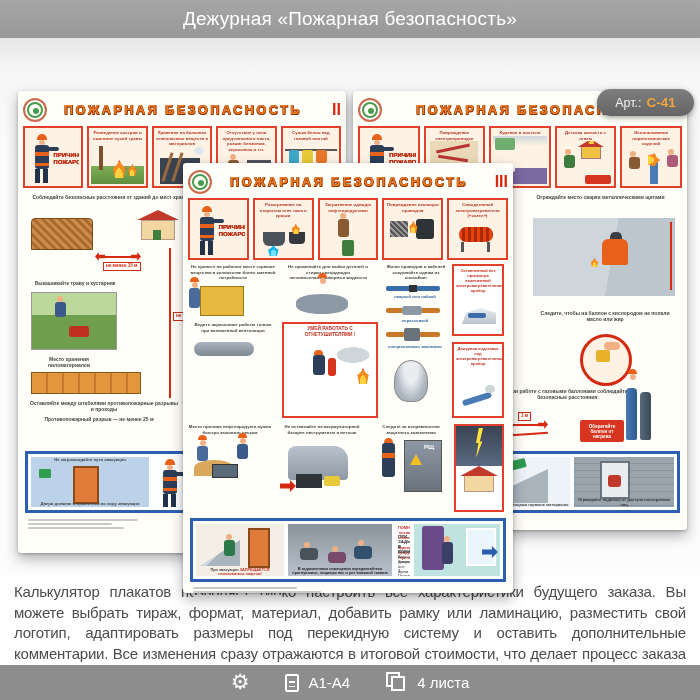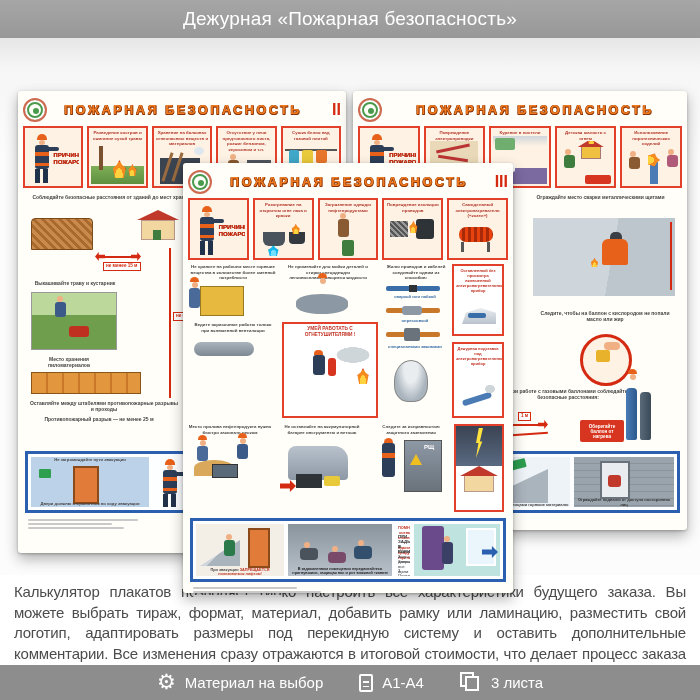--- a/index.html
+++ b/index.html
@@ -474,33 +474,36 @@
         <span class="s arrowR" style="right:2px;top:22px;width:16px;height:12px;background:#2b5fb0"></span>
       </div>
     </div>
     <div class="pcred" style="top:424px">
         <span class="grayln" style="width:104px"></span>
         <span class="grayln" style="width:128px"></span>
         <span class="grayln" style="width:88px"></span>
       </div>
   </div>
 
+  <div class="badge">
+    <span class="pre">Арт.:</span>
+    <span class="code">С-41</span>
+  </div>
 </div>
 
 <p class="desc">Калькулятор плакатов позволяет гибко настроить все характеристики будущего заказа. Вы можете выбрать тираж, формат, материал, добавить рамку или ламинацию, разместить свой логотип, адаптировать размеры под перекидную систему и оставить дополнительные комментарии. Все изменения сразу отражаются в итоговой стоимости, что делает процесс заказа быстрым и прозрачным</p>
 
 <div class="botbar">
   <div class="fitem">
     <span class="ic-gear">⚙</span>
-    <span>Материал на выбор</span>
   </div>
   <div class="fitem">
     <span class="ic-page"></span>
     <span>А1-А4</span>
   </div>
   <div class="fitem">
     <span class="ic-sheets">
         <i></i>
         <i></i>
       </span>
-    <span>3 листа</span>
+    <span>4 листа</span>
   </div>
 </div>
 
 </body></html>

